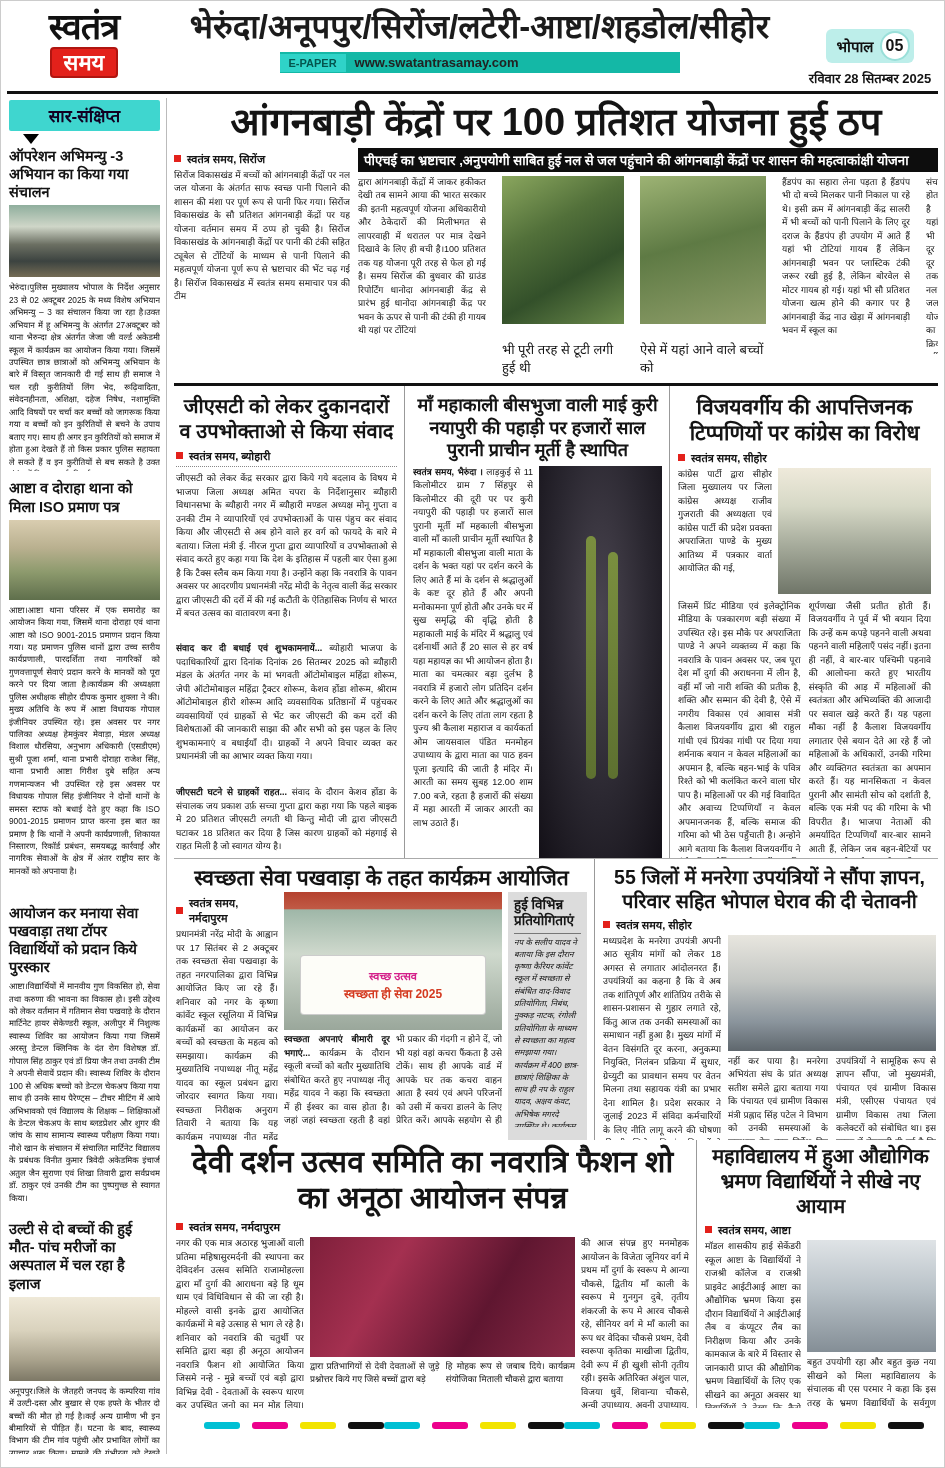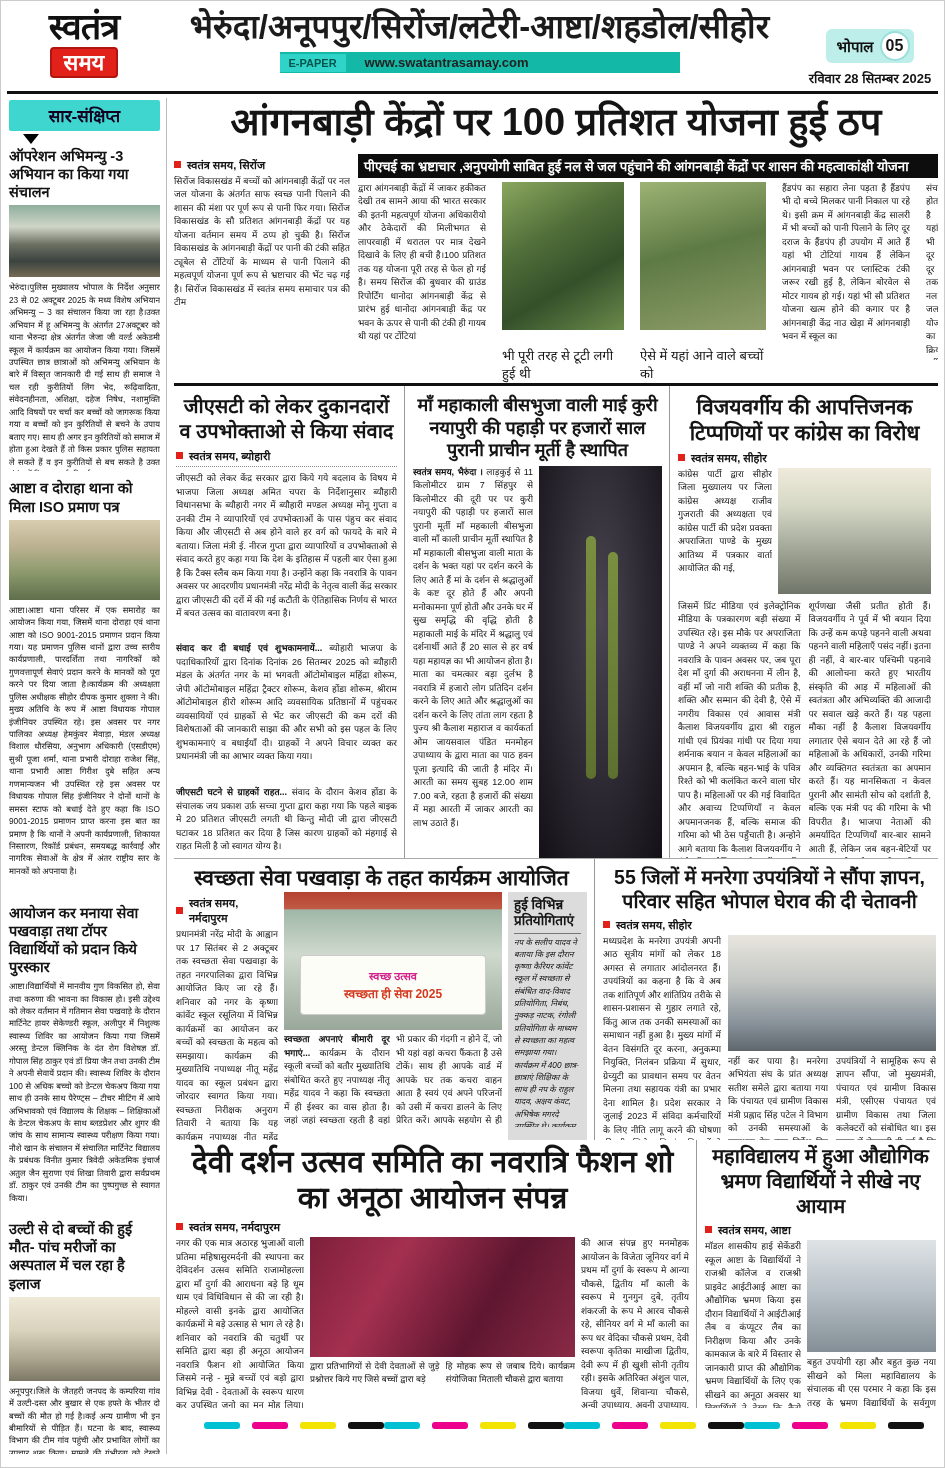--- a/index.html
+++ b/index.html
@@ -9,21 +9,21 @@
 
   
   .masthead{display:flex;align-items:flex-start;height:90px;padding:8px 10px 0 14px;gap:24px}
   .logo{width:138px;text-align:center;flex:none}
   .logo-top{font-size:36px;font-weight:bold;line-height:1;letter-spacing:-1px;color:#111}
   .logo-bottom{display:inline-block;background:#e3211b;color:#fff;font-weight:bold;font-size:22px;line-height:1.15;padding:1px 12px;border-radius:4px;border:2px solid #b01510;margin-top:2px}
   .mast-center{flex:1;text-align:center;min-width:0}
   .cities{font-size:33px;font-weight:bold;line-height:1.1;white-space:nowrap;color:#1b1b1b}
   .web-bar{margin:7px auto 0;width:400px;background:#14b8a6;display:flex;align-items:center;height:21px}
   .epaper{background:#2fd3c8;font-weight:bold;font-size:11px;padding:3px 9px;color:#04554e;flex:none}
-  .url{font-size:13px;font-weight:bold;padding-left:19px;color:#222}
+  .url{font-size:13px;font-weight:bold;padding-left:9px;color:#222}
   .mast-right{width:128px;flex:none;text-align:center;padding-top:20px}
   .edition-pill{display:inline-flex;align-items:center;background:#bdeeea;border-radius:6px;padding:2px 4px 2px 10px;gap:6px}
   .edition-name{font-weight:bold;font-size:15px;color:#111}
   .page-circle{width:30px;height:30px;border-radius:50%;background:#fff;border:2px solid #9adfd9;display:flex;align-items:center;justify-content:center;font-weight:bold;font-size:16px}
   .mast-date{font-weight:bold;font-size:13px;margin-top:6px;white-space:nowrap}
   .top-rule{height:3px;background:#111;margin:0 6px}
 
   
   .content{display:flex;padding:4px 6px 0 6px;height:1360px}
   aside.sbar{width:160px;flex:none;padding:2px 6px 0 2px;border-right:1px solid #bbb;overflow:hidden}
@@ -60,21 +60,21 @@
 
   
   .byline{display:flex;align-items:center;font-weight:bold;font-size:11px;margin:3px 0}
   .bullet{width:7px;height:7px;background:#e3211b;display:inline-block;margin-right:6px;flex:none}
   .dothr{border-top:1px dotted #888;margin:2px 0 5px 0}
   p.body{font-size:9px;line-height:1.5;text-align:justify;overflow:hidden}
   .cap{font-weight:normal;font-size:13px;margin-top:16px}
 
   
   .lead{border-bottom:3px solid #111;padding-bottom:4px;height:288px;overflow:hidden}
-  .lead h1{font-size:38px;line-height:1.2;font-weight:bold;text-align:center;margin:2px 0 8px 0}
+  .lead h1{font-size:38px;line-height:1.2;font-weight:bold;text-align:center;margin:2px 0 2px 0}
   .lead-cols{display:flex;gap:8px;height:212px}
   .lead-left{width:176px;flex:none}
   .lead-left p.body{height:182px}
   .lead-right{flex:1;min-width:0}
   .substrip{background:#0d0d0d;color:#fff;font-weight:bold;font-size:13.2px;padding:3px 6px;white-space:nowrap;overflow:hidden}
   .lead-row{display:flex;gap:16px;margin-top:4px;height:180px}
   .lead-row p.body{height:178px}
   .lcol2{width:128px;flex:none}
   .lfig{flex:none}
   .lfig .photo{height:148px}

